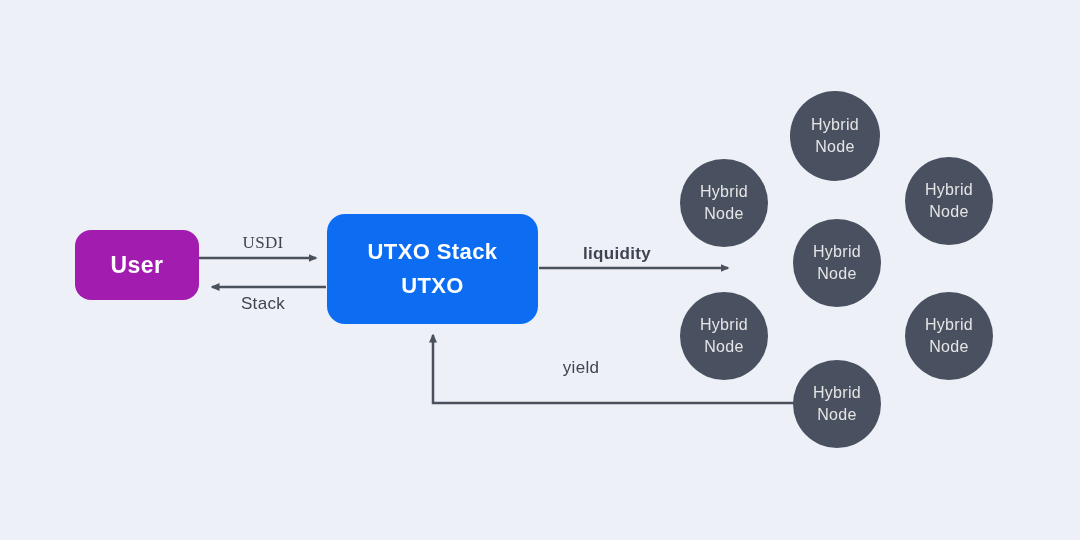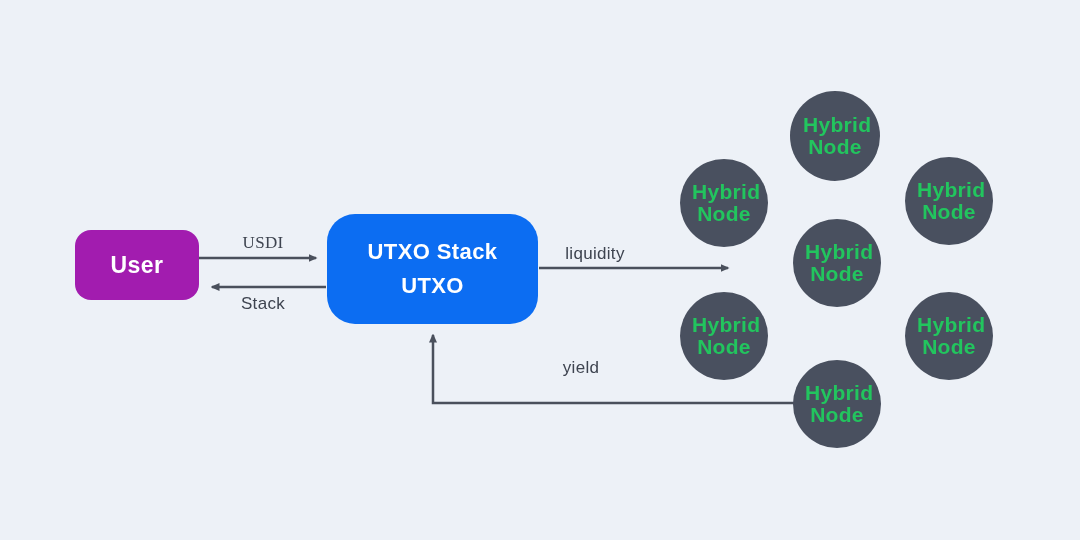--- a/index.html
+++ b/index.html
@@ -48,21 +48,21 @@
     border-radius: 16px;
     font-size: 23px;
     letter-spacing: 0.5px;
   }
   .box.dlsp {
     left: 327px;
     top: 214px;
     width: 211px;
     height: 110px;
     background: #0C6DF2;
-    border-radius: 28px;
+    border-radius: 18px;
     font-size: 22px;
     letter-spacing: 0.4px;
     flex-direction: column;
     line-height: 34px;
   }
   .node {
     position: absolute;
     width: 88px;
     height: 88px;
     border-radius: 50%;
@@ -72,23 +72,23 @@
     justify-content: center;
   }
   .node.big {
     width: 90px;
     height: 90px;
   }
   .node-label {
     display: block;
     width: 64px;
     text-align: center;
-    color: #22c55e;
-    font-size: 21px;
-    font-weight: 700;
+    color: #e5e5e5;
+    font-size: 16px;
+    font-weight: 400;
     line-height: 22px;
     letter-spacing: 0.3px;
   }
 </style>
 </head>
 <body>
 
 <div class="canvas">
 
   <svg class="edges" viewBox="0 0 1080 540" xmlns="http://www.w3.org/2000/svg">
@@ -98,21 +98,21 @@
       </marker>
     </defs>
     <path d="M 199 258 L 316 258" fill="none" stroke="#4A505C" stroke-width="2.5" marker-end="url(#arrowhead)"></path>
     <path d="M 326 287 L 212 287" fill="none" stroke="#4A505C" stroke-width="2.5" marker-end="url(#arrowhead)"></path>
     <path d="M 539 268 L 728 268" fill="none" stroke="#4A505C" stroke-width="2.5" marker-end="url(#arrowhead)"></path>
     <path d="M 794 403 L 433 403 L 433 335" fill="none" stroke="#4A505C" stroke-width="2.5" marker-end="url(#arrowhead)"></path>
   </svg>
 
   <div class="edge-label" style="left:263px; top:243px;font-family:Liberation Serif, serif;">USDI</div>
   <div class="edge-label" style="left:263px; top:304px;">Stack</div>
-  <div class="edge-label" style="left:595px; top:254px;">liquidity</div>
+  <div class="edge-label" style="left:617px; top:254px;font-weight:bold;">liquidity</div>
   <div class="edge-label" style="left:581px; top:368px;">yield</div>
 
   <div class="box user">
     <span>User</span>
   </div>
 
   <div class="box dlsp">
     <span>UTXO Stack</span>
     <span>UTXO</span>
   </div>

